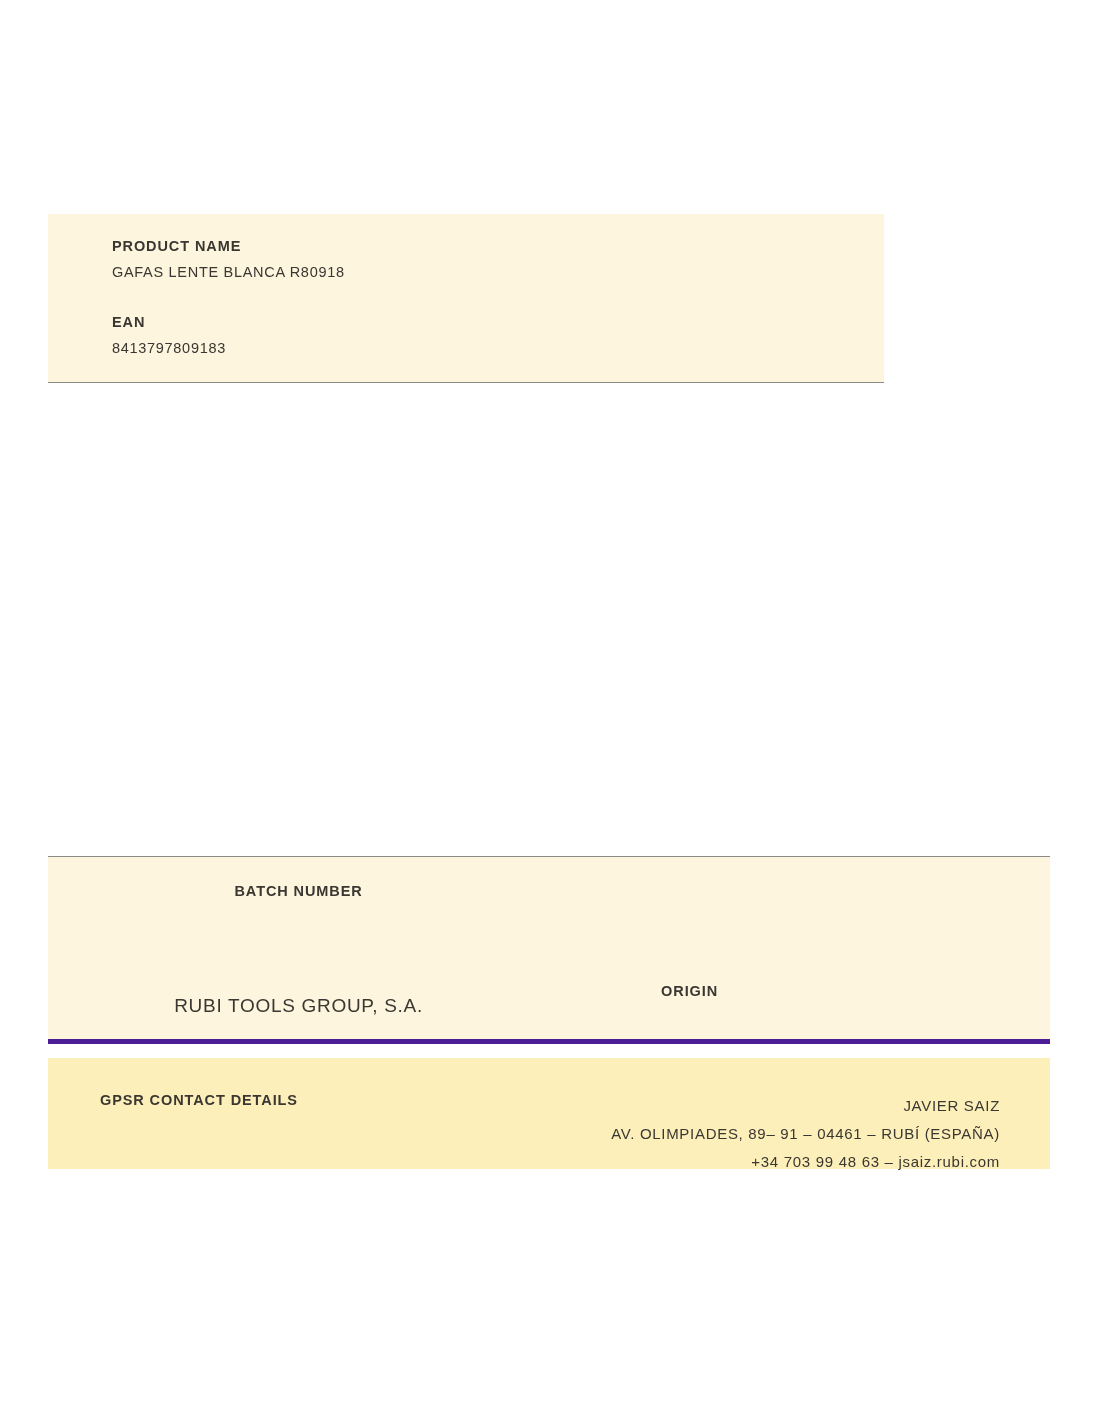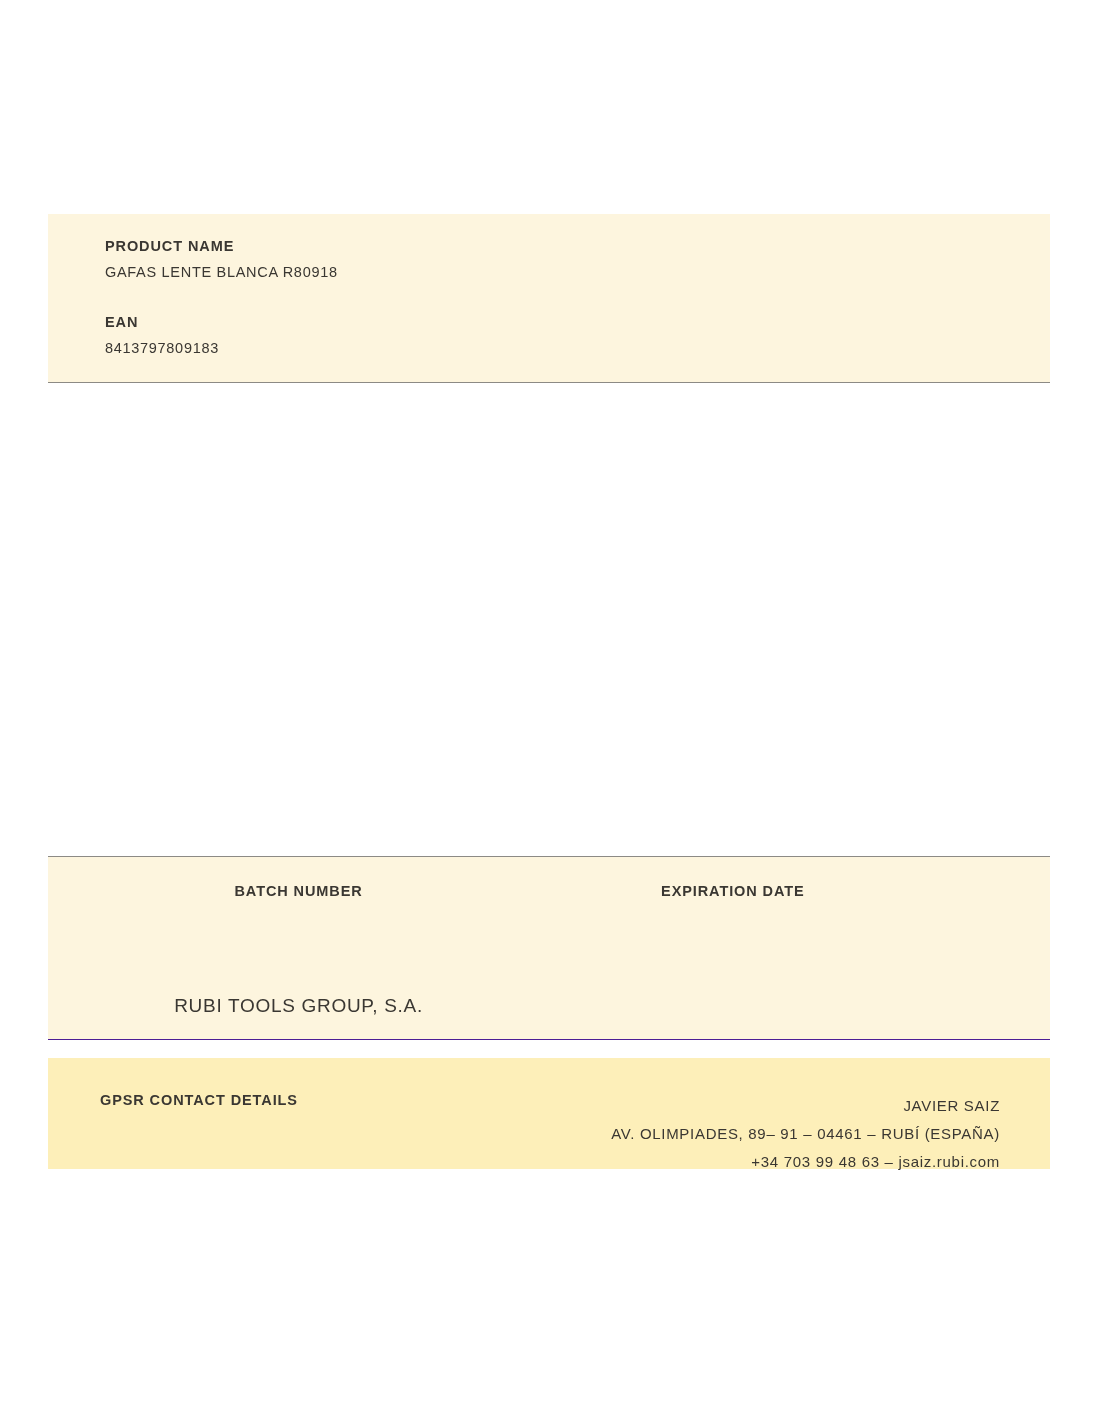--- a/index.html
+++ b/index.html
@@ -20,24 +20,24 @@
     position: relative;
     width: 1100px;
     height: 1422px;
   }
 
   
   .top-block {
     position: absolute;
     left: 48px;
     top: 214px;
-    width: 1002px;
+    width: 836px;
     background: #fdf5de;
     border-bottom: 1px solid #8c8a85;
-    padding: 24px 0 26px 5px;
+    padding: 24px 0 26px 12px;
     box-sizing: border-box;
   }
 
   .field-label {
     font-size: 14.5px;
     font-weight: bold;
     letter-spacing: 0.9px;
     color: #3a3732;
     margin: 0 0 10px 52px;
   }
@@ -65,21 +65,21 @@
   }
 
   
   .batch-block {
     position: absolute;
     left: 48px;
     top: 856px;
     width: 1002px;
     background: #fdf5de;
     border-top: 1px solid #8c8a85;
-    border-bottom: 1px solid #4c1d95;
+    border-bottom: 5px solid #4c1d95;
     box-sizing: border-box;
     padding: 26px 0 22px 0;
   }
 
   .two-col {
     display: flex;
     width: 100%;
   }
   .col-a {
     width: 56%;
@@ -166,32 +166,32 @@
 
   <div class="mid-empty"></div>
 
   <div class="batch-block">
     <div class="two-col">
       <div class="col-a">
         <div class="col-head">BATCH NUMBER</div>
         <div class="col-val"></div>
       </div>
       <div class="col-b">
-        <div class="col-head">EXPIRATION DATE</div>
         <div class="col-val"></div>
       </div>
     </div>
 
     <div class="batch-row-gap"></div>
 
     <div class="two-col">
       <div class="col-a">
         <div class="col-val">RUBI TOOLS GROUP, S.A.</div>
       </div>
       <div class="col-b">
+        <div class="col-head">ORIGIN</div>
       </div>
     </div>
   </div>
 
   <div class="gpsr-block">
     <div class="gpsr-inner">
       <div class="gpsr-label">GPSR CONTACT DETAILS</div>
       <div class="gpsr-lines">
         <div>JAVIER SAIZ</div>
         <div>AV. OLIMPIADES, 89– 91 – 04461 – RUBÍ (ESPAÑA)</div>

